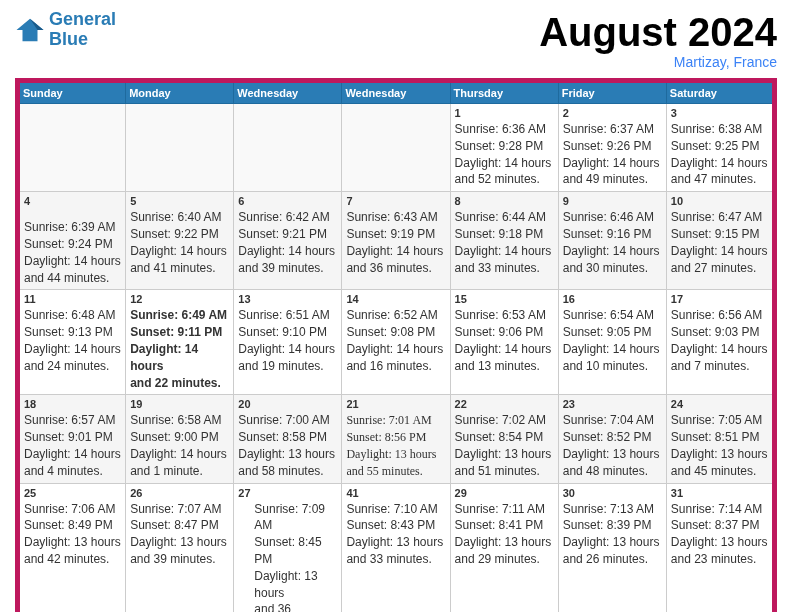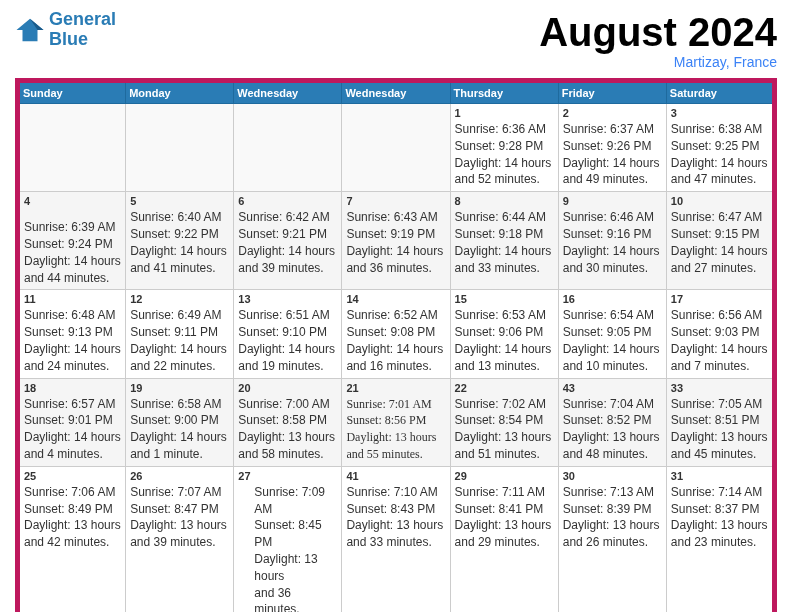--- a/index.html
+++ b/index.html
@@ -231,21 +231,21 @@
         <tr>
           <td>
             <span class="day-num">11</span>
             <div class="day-info" style="white-space: pre-line;">Sunrise: 6:48 AM
 Sunset: 9:13 PM
 Daylight: 14 hours
 and 24 minutes.</div>
           </td>
           <td>
             <span class="day-num">12</span>
-            <div class="day-info" style="white-space: pre-line;">Sunrise: 6:49 AM
+            <div class="day-info" style="white-space: pre-line; font-weight: bold;">Sunrise: 6:49 AM
 Sunset: 9:11 PM
 Daylight: 14 hours
 and 22 minutes.</div>
           </td>
           <td>
             <span class="day-num">13</span>
             <div class="day-info" style="white-space: pre-line;">Sunrise: 6:51 AM
 Sunset: 9:10 PM
 Daylight: 14 hours
 and 19 minutes.</div>
@@ -309,28 +309,28 @@
 and 55 minutes.</div>
           </td>
           <td>
             <span class="day-num">22</span>
             <div class="day-info" style="white-space: pre-line;">Sunrise: 7:02 AM
 Sunset: 8:54 PM
 Daylight: 13 hours
 and 51 minutes.</div>
           </td>
           <td>
-            <span class="day-num">43</span>
+            <span class="day-num">23</span>
             <div class="day-info" style="white-space: pre-line;">Sunrise: 7:04 AM
 Sunset: 8:52 PM
 Daylight: 13 hours
 and 48 minutes.</div>
           </td>
           <td>
-            <span class="day-num">33</span>
+            <span class="day-num">24</span>
             <div class="day-info" style="white-space: pre-line;">Sunrise: 7:05 AM
 Sunset: 8:51 PM
 Daylight: 13 hours
 and 45 minutes.</div>
           </td>
         </tr>
         <tr>
           <td>
             <span class="day-num">25</span>
             <div class="day-info" style="white-space: pre-line;">Sunrise: 7:06 AM

